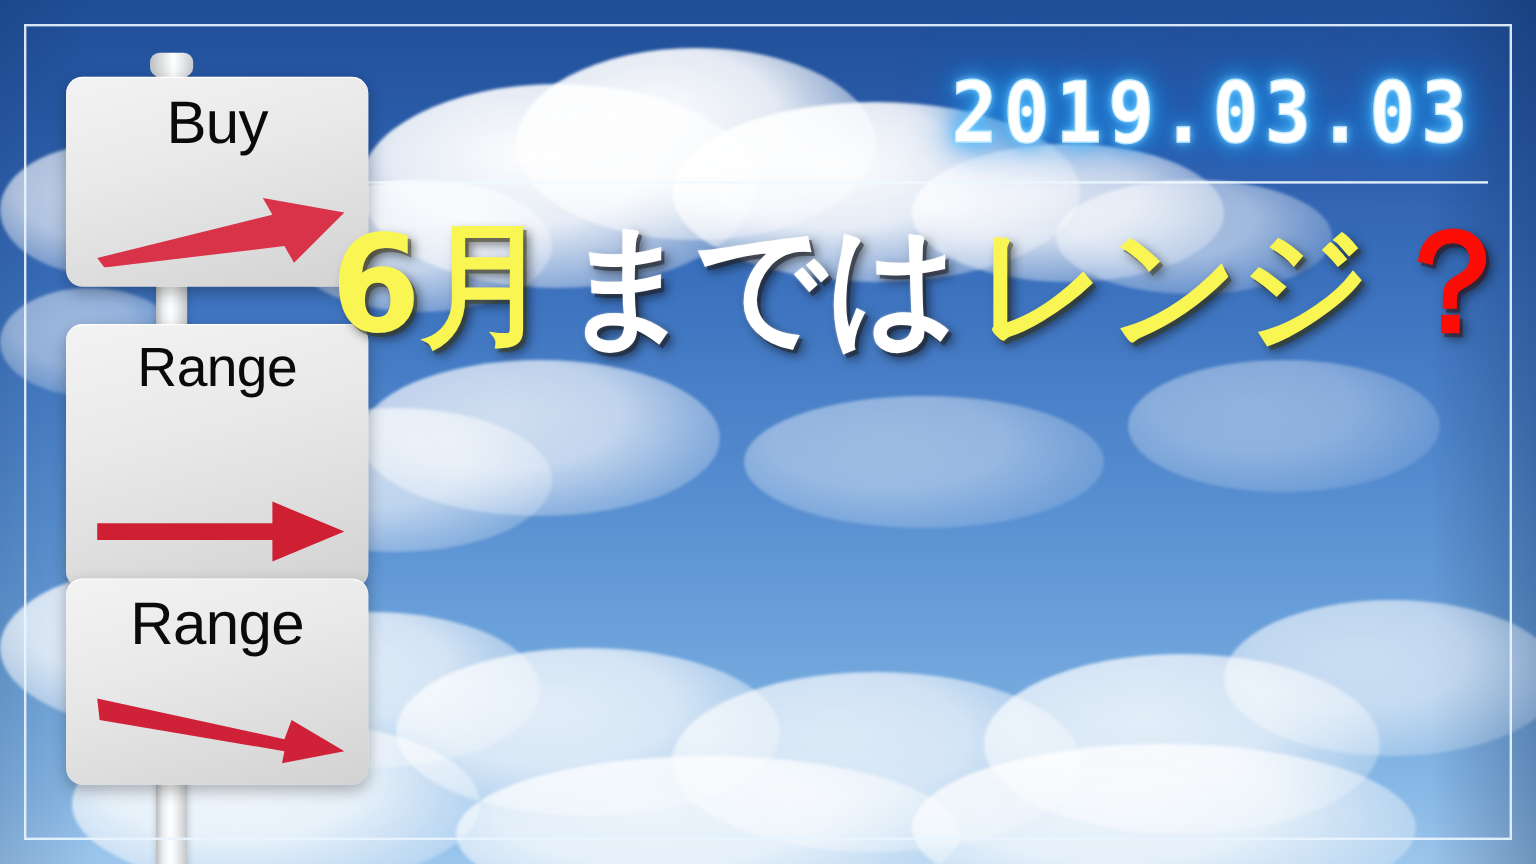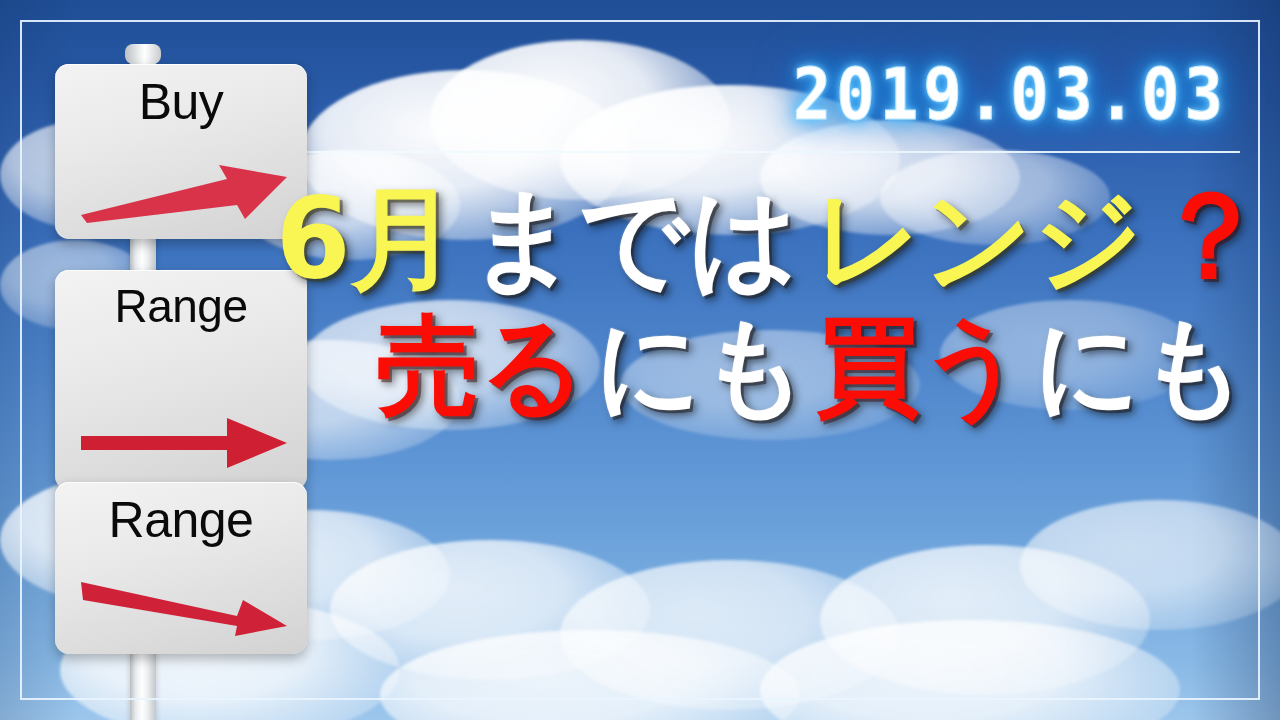--- a/index.html
+++ b/index.html
@@ -266,18 +266,15 @@
 
   <div class="frame"></div>
   <div class="date-rule"></div>
 
   <div class="date-stamp">2019.03.03</div>
 
   <div class="headline">
     <div class="hl-line l1">
       <span class="t yellow">6月</span><span class="t white">までは</span><span class="t yellow">レンジ</span><span class="t red qmark">？</span>
     </div>
-    <div class="hl-line l2">
-      <span class="t red">売る</span><span class="t white">にも</span><span class="t red">買う</span><span class="t white">にも</span>
-    </div>
   </div>
 
 </div>
 
 </body></html>

